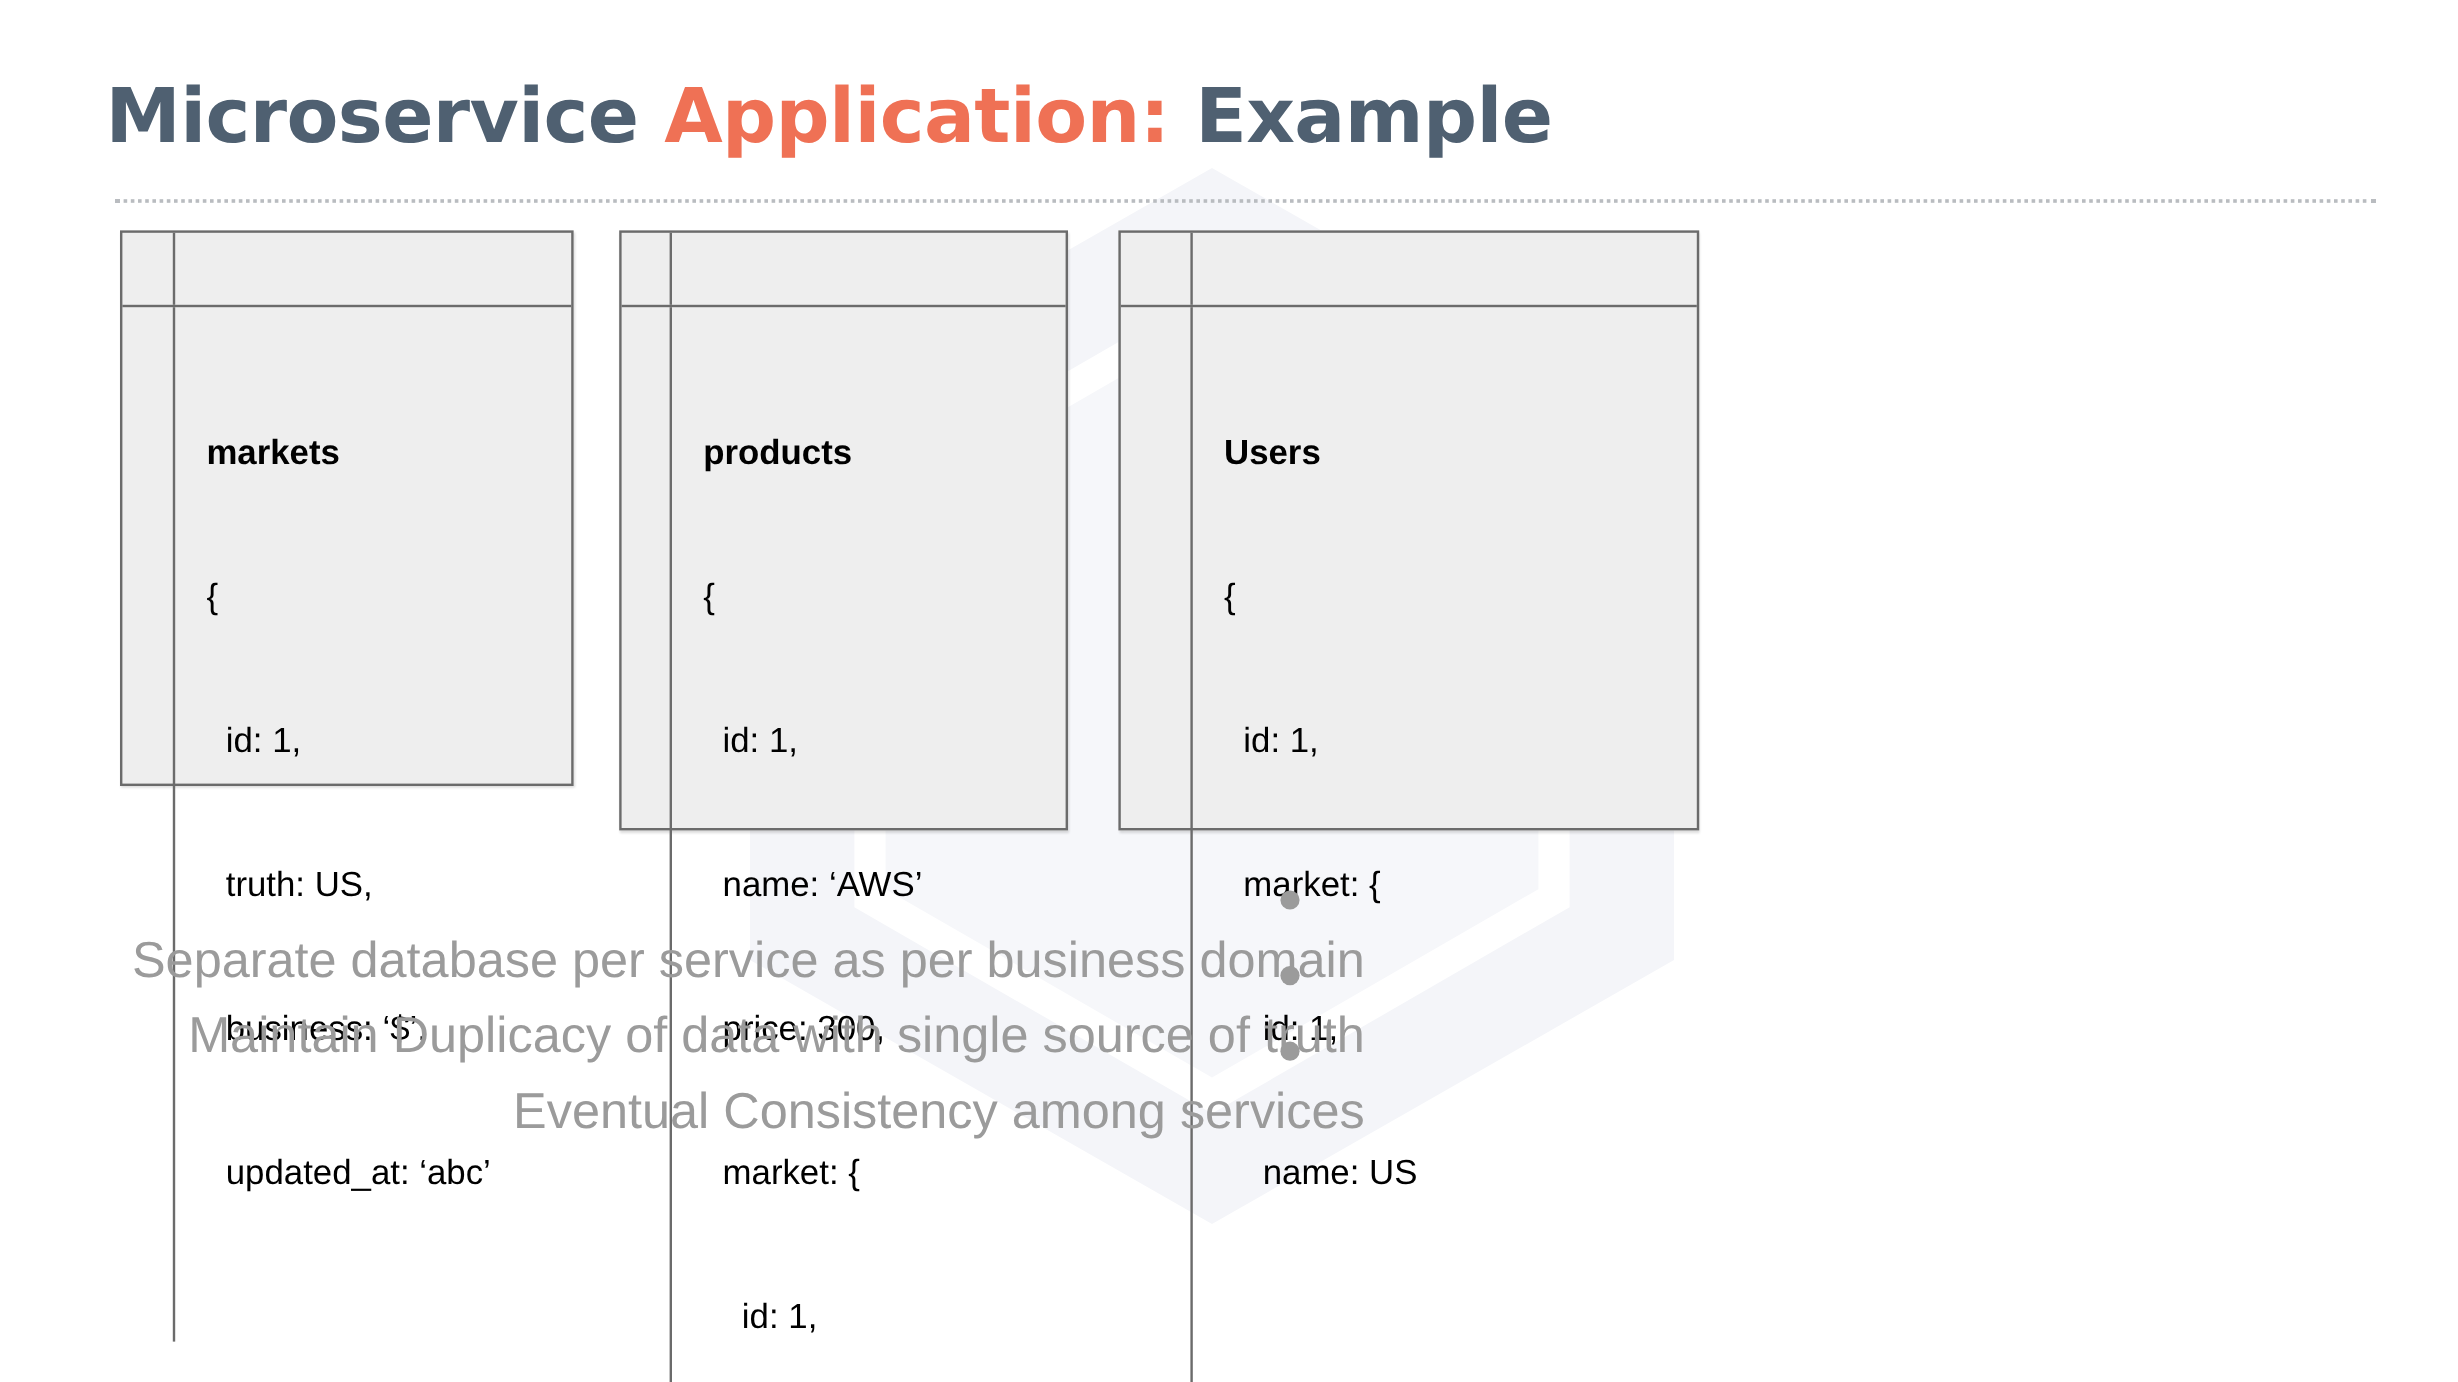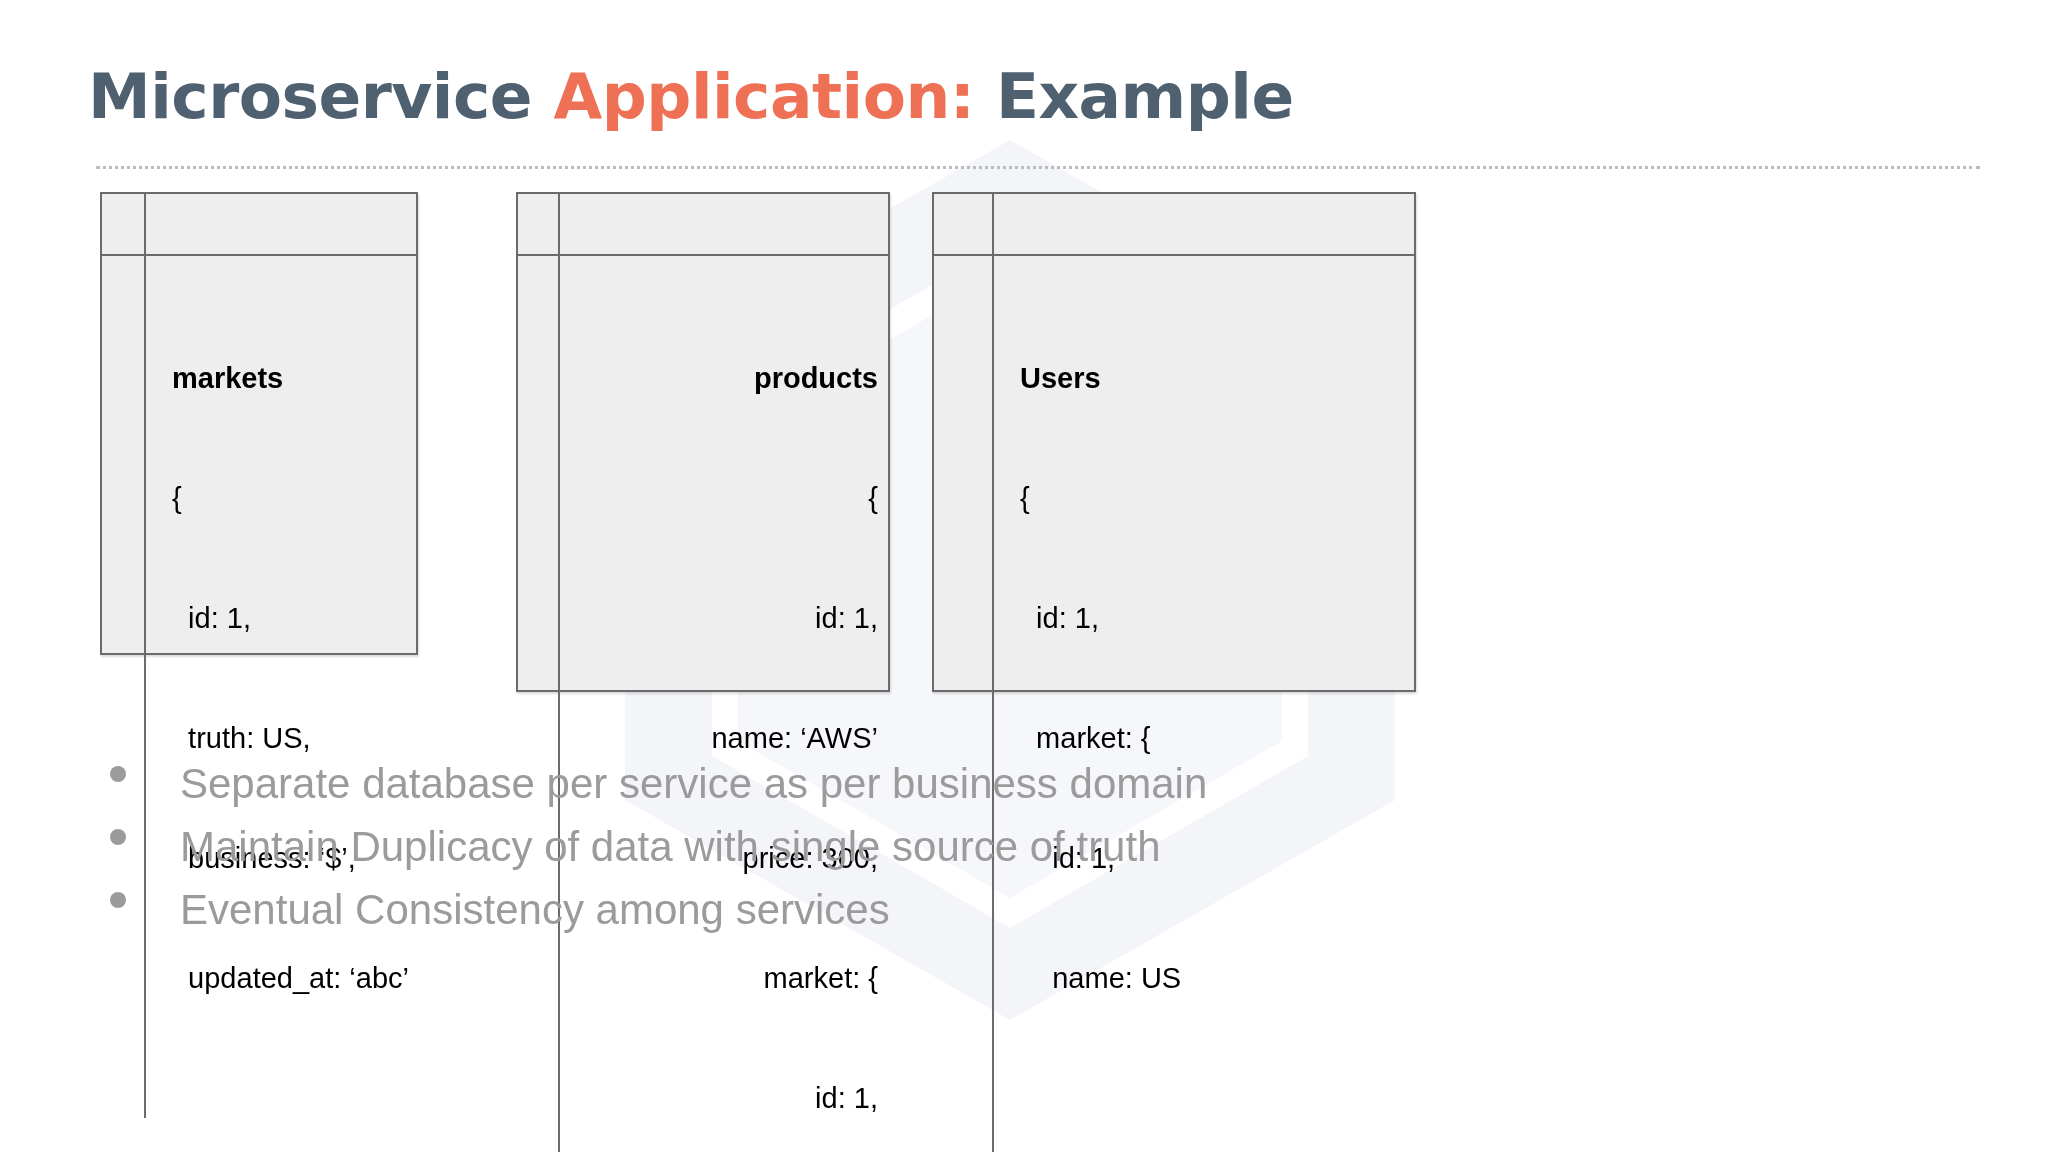--- a/index.html
+++ b/index.html
@@ -116,46 +116,47 @@
     color: #000000;
     white-space: pre;
   }
   .entity-name {
     font-weight: 700;
     display: block;
   }
   .code-line { display: block; white-space: pre; }
 
   
-  #card-markets  { left: 100px; top: 192px; width: 318px;  height: 463px; }
+  #card-markets  { left: 100px; top: 192px; width: 378px;  height: 463px; }
   #card-markets  .gutter-cell { width: 44px; }
   #card-markets  .card-header-row { height: 62px; }
 
-  #card-products { left: 516px; top: 192px; width: 374px;  height: 500px; text-align: right; }
+  #card-products { left: 516px; top: 192px; width: 374px;  height: 500px; }
   #card-products .gutter-cell { width: 42px; }
   #card-products .card-header-row { height: 62px; }
 
   #card-users    { left: 932px; top: 192px; width: 484px;  height: 500px; }
   #card-users    .gutter-cell { width: 60px; }
   #card-users    .card-header-row { height: 62px; }
 
   
   .bullet-list {
     position: absolute;
     left: 110px;
     top: 752px;
     list-style: none;
     margin: 0;
     padding: 0;
     z-index: 3;
   }
   .bullet-item {
     display: flex;
-    align-items: center;
+    align-items: flex-end;
     height: 63px;
+    flex-direction: column;
   }
   .bullet-dot {
     flex: 0 0 auto;
     width: 16px;
     height: 16px;
     border-radius: 50%;
     background: #9b9b9b;
     margin-right: 54px;
     position: relative;
     top: -10px;

